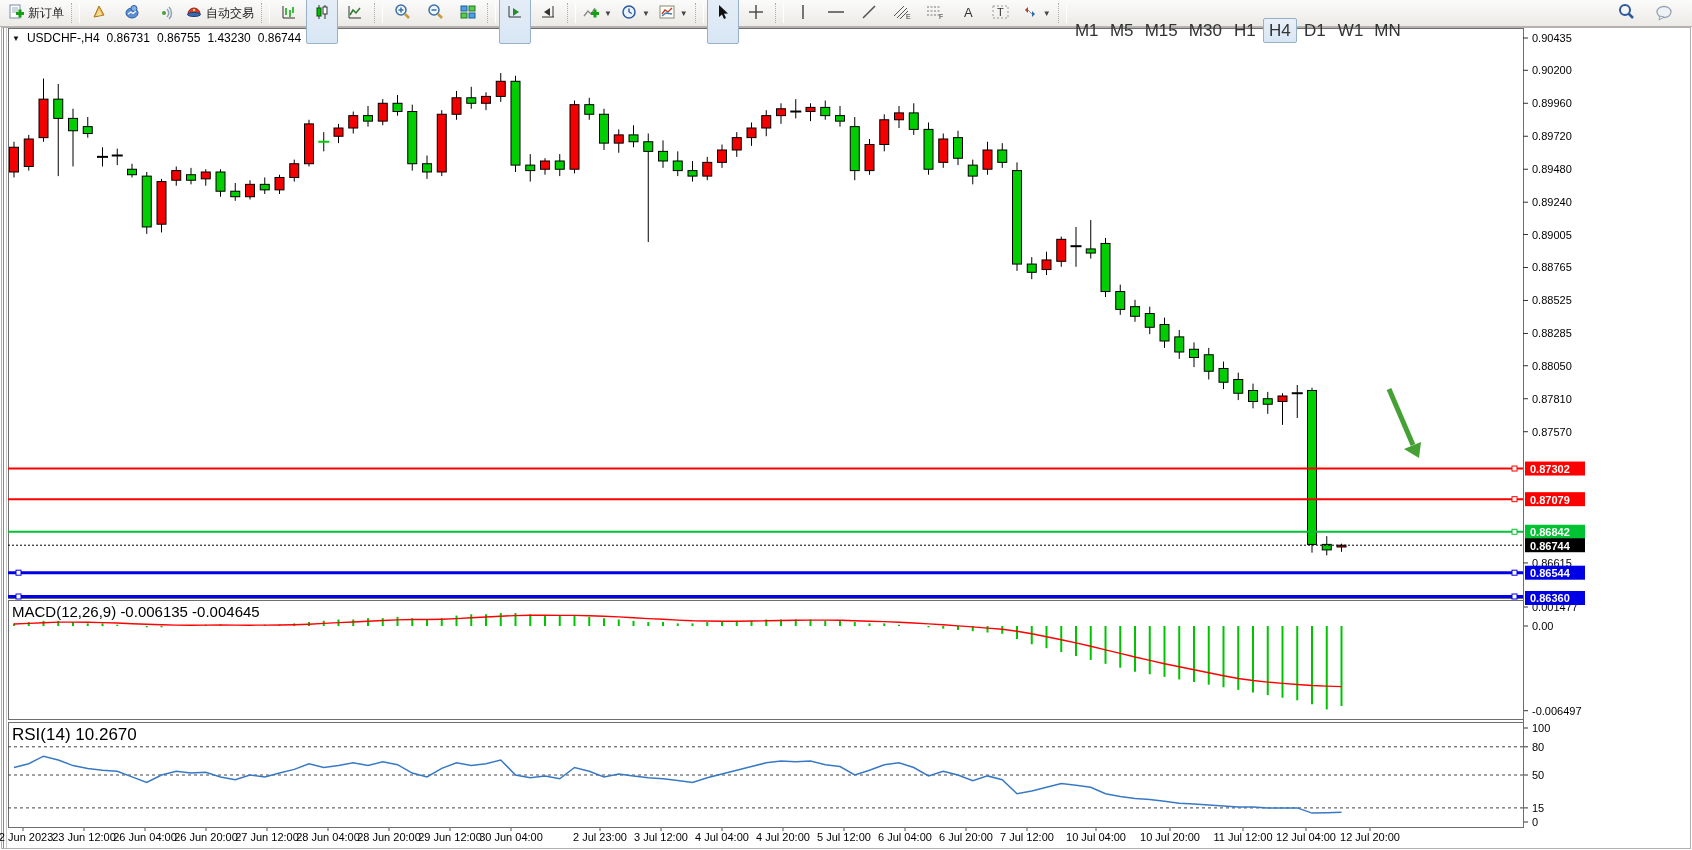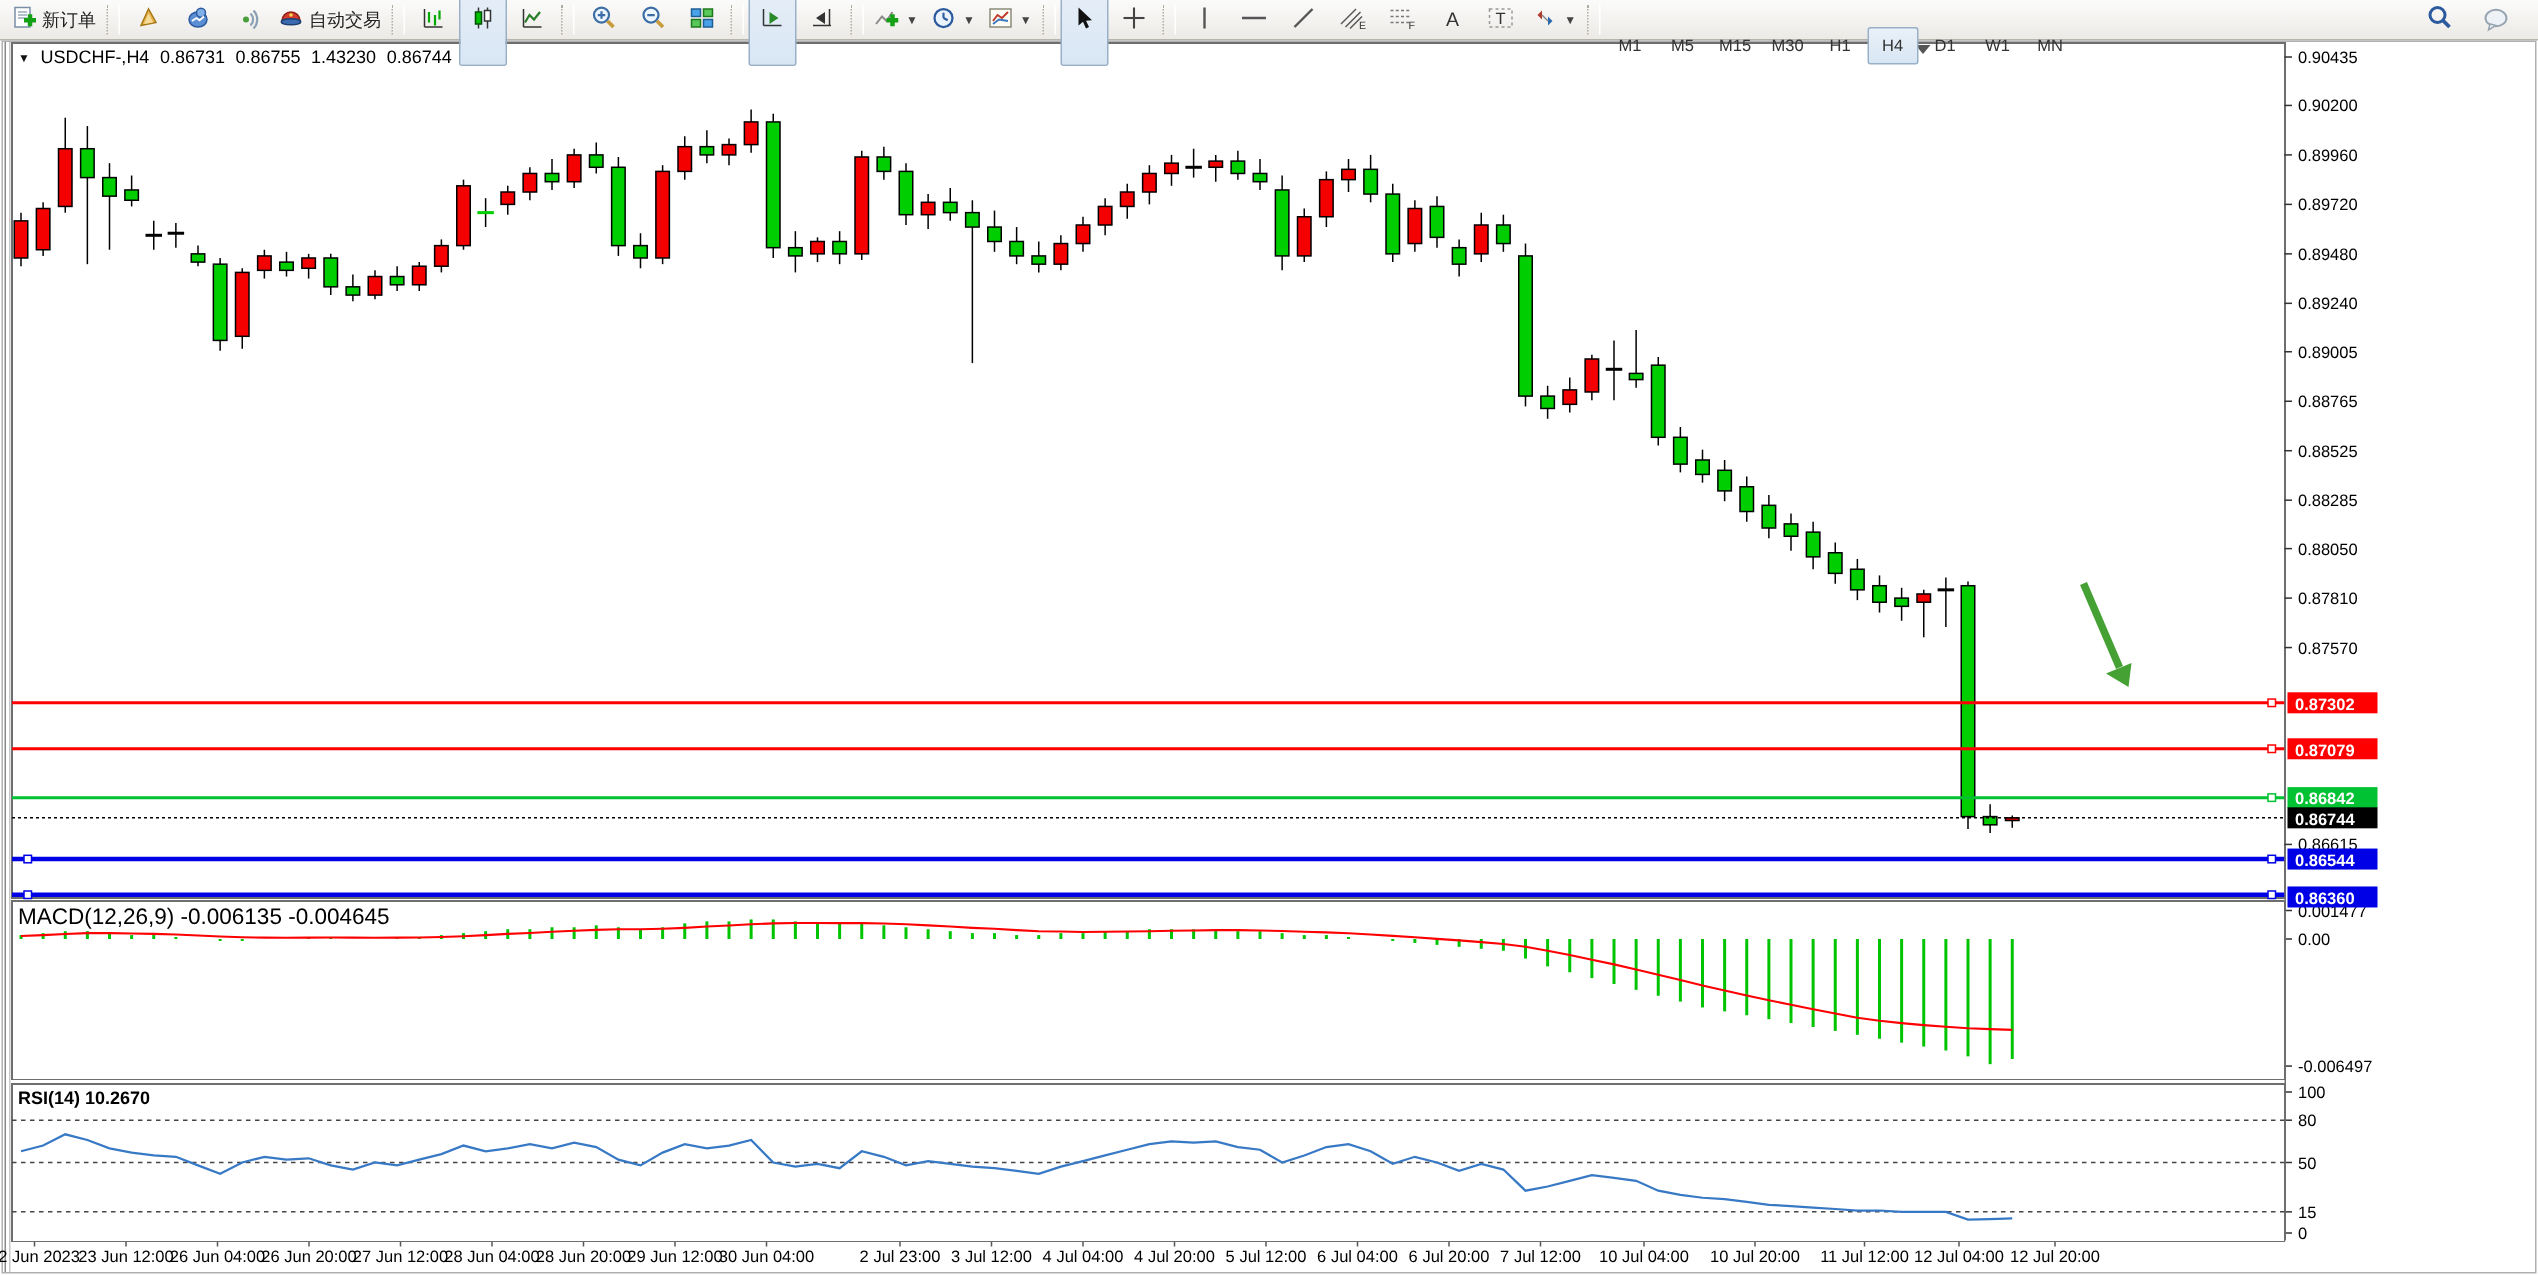--- a/index.html
+++ b/index.html
@@ -7,31 +7,31 @@
   #stage{position:relative;width:1692px;height:850px;background:#fff;}
   
   #toolbar{position:absolute;left:0;top:0;width:1692px;height:27px;z-index:5;
     background:linear-gradient(#fbfbfb,#eceae6);border-bottom:1px solid #b8b4ac;
     display:flex;align-items:center;padding:0 4px;box-sizing:border-box;gap:1px;}
   .tb{height:23px;min-width:24px;display:flex;align-items:center;justify-content:center;
     gap:4px;padding:18px 3px;border:1px solid transparent;border-radius:2px;font-size:12px;color:#222;}
   .tb.pressed{border:1px solid #98b0c8;background:linear-gradient(#e9f0f8,#d8e6f4);}
   .sep{width:7px;height:20px;margin:0 2px;border-left:1px dotted #b0aca4;border-right:1px solid #fff;}
   .dd{font-size:8px;color:#444;margin-left:1px;}
-  .tflabel{font-size:11px;color:#333;padding:0 4px;margin-top:35px;}
+  .tflabel{font-size:17px;color:#333;padding:0 4px;margin-top:35px;}
   #tb-right{margin-left:auto;display:flex;align-items:center;gap:6px;padding-right:6px;}
   #badge{position:absolute;right:2px;top:1px;background:#e33022;color:#fff;border-radius:50%;
     width:14px;height:14px;font-size:10px;font-weight:bold;display:flex;align-items:center;justify-content:center;}
   #bubble-wrap{position:relative;width:26px;height:24px;}
   
   .overlay{position:absolute;z-index:3;font-size:12px;color:#000;white-space:nowrap;}
   #chart-title{left:12px;top:31px;display:flex;gap:7px;align-items:center;}
   #chart-title .tri{font-size:8px;color:#111;}
   #macd-label{left:12px;top:603px;font-size:15px;}
-  #rsi-label{left:12px;top:725px;font-size:12px;font-weight:bold;}
+  #rsi-label{left:12px;top:725px;font-size:17px;}
   svg text{font-family:"Liberation Sans",sans-serif;}
 </style>
 </head>
 <body>
 
 <div id="stage">
 
   <div id="toolbar">
     <div class="tb">
       <span>

